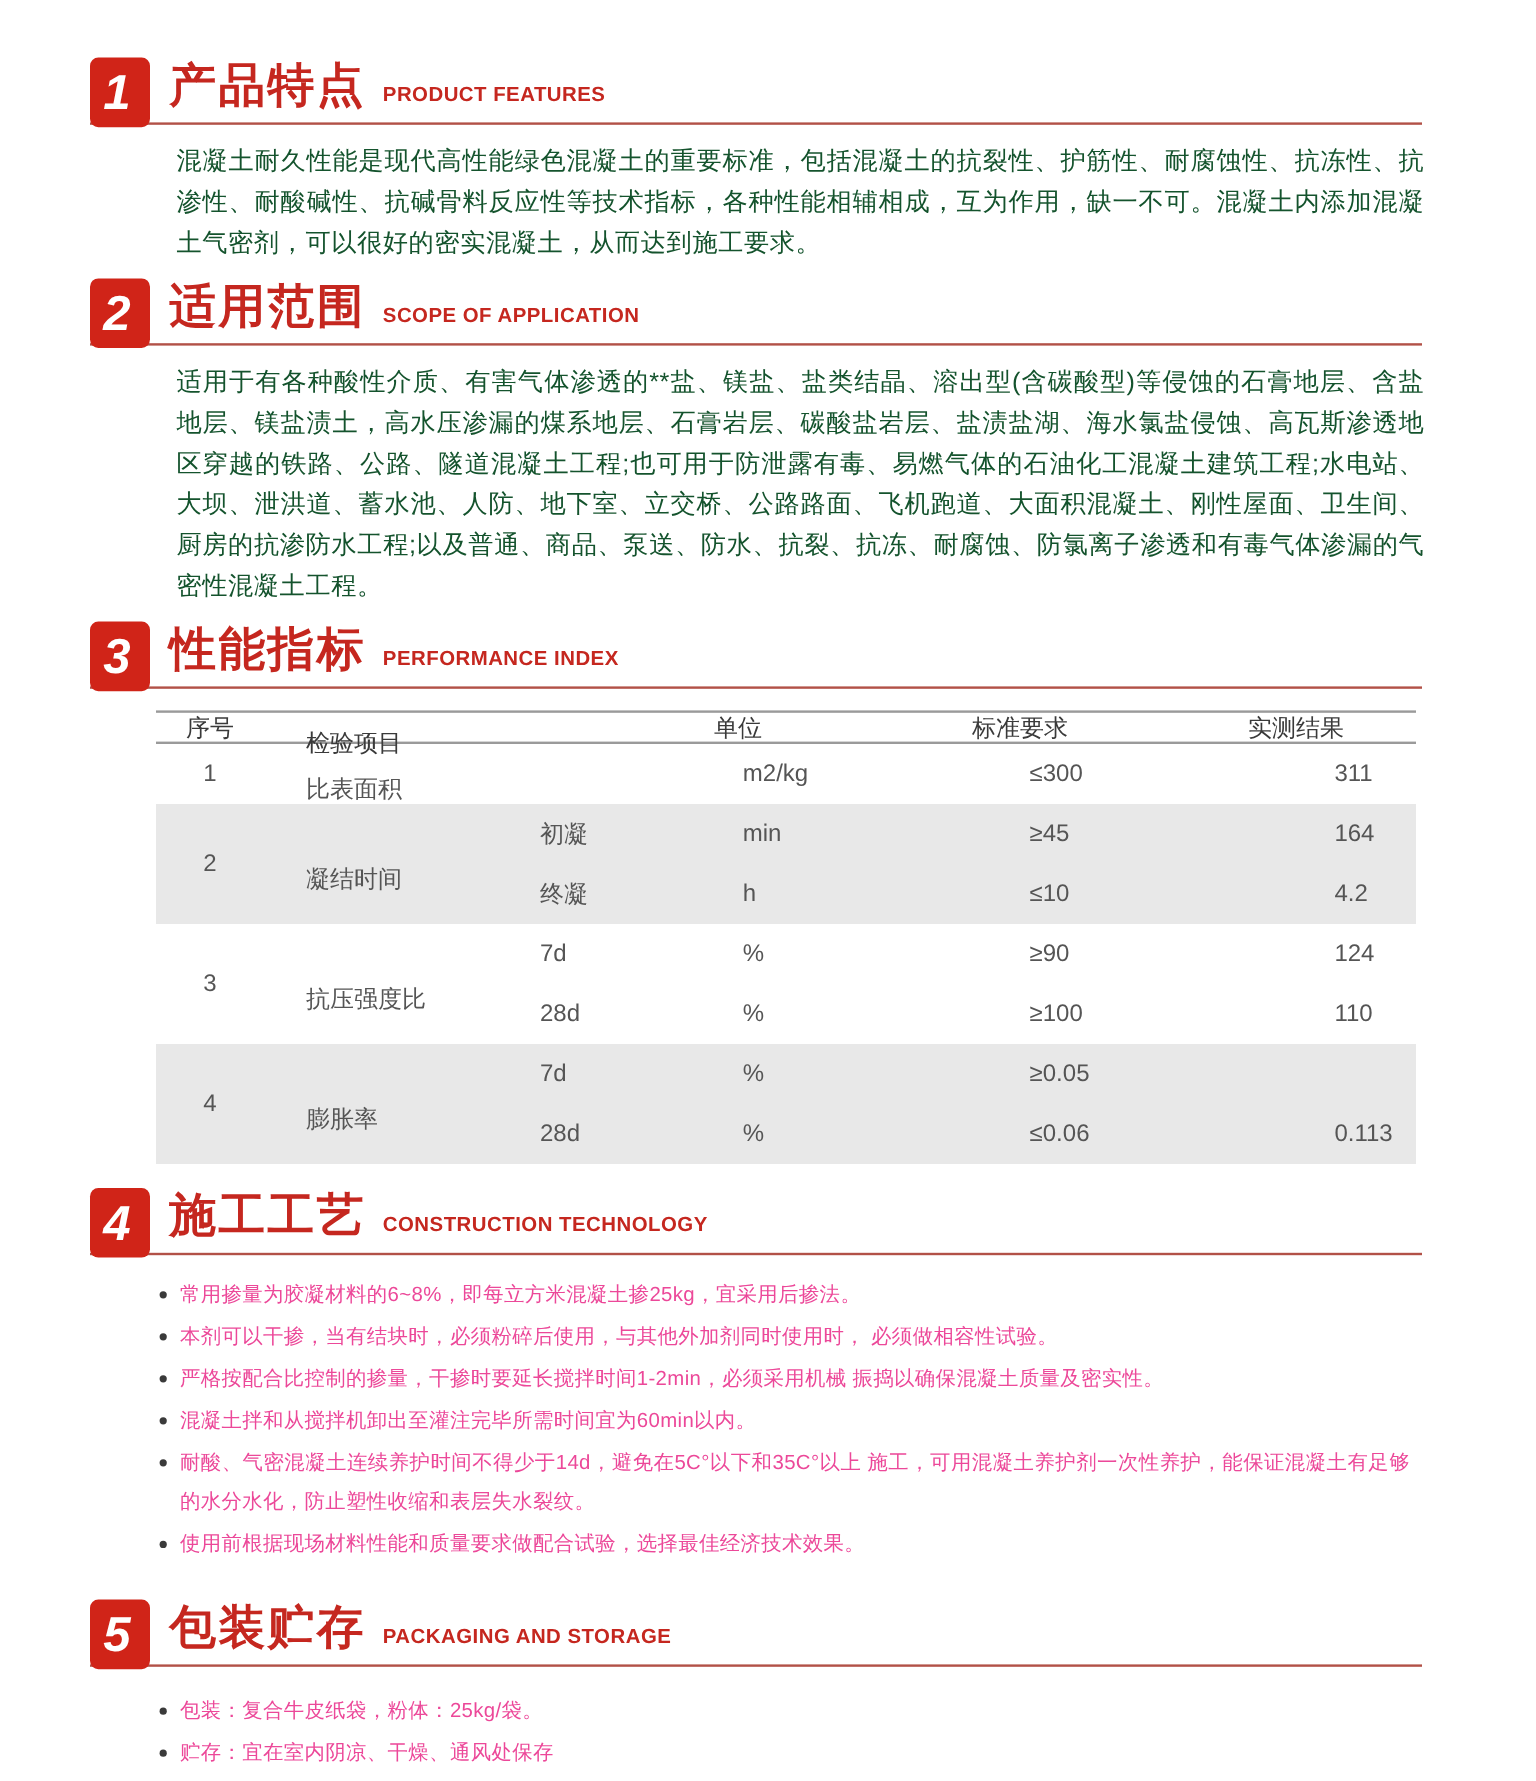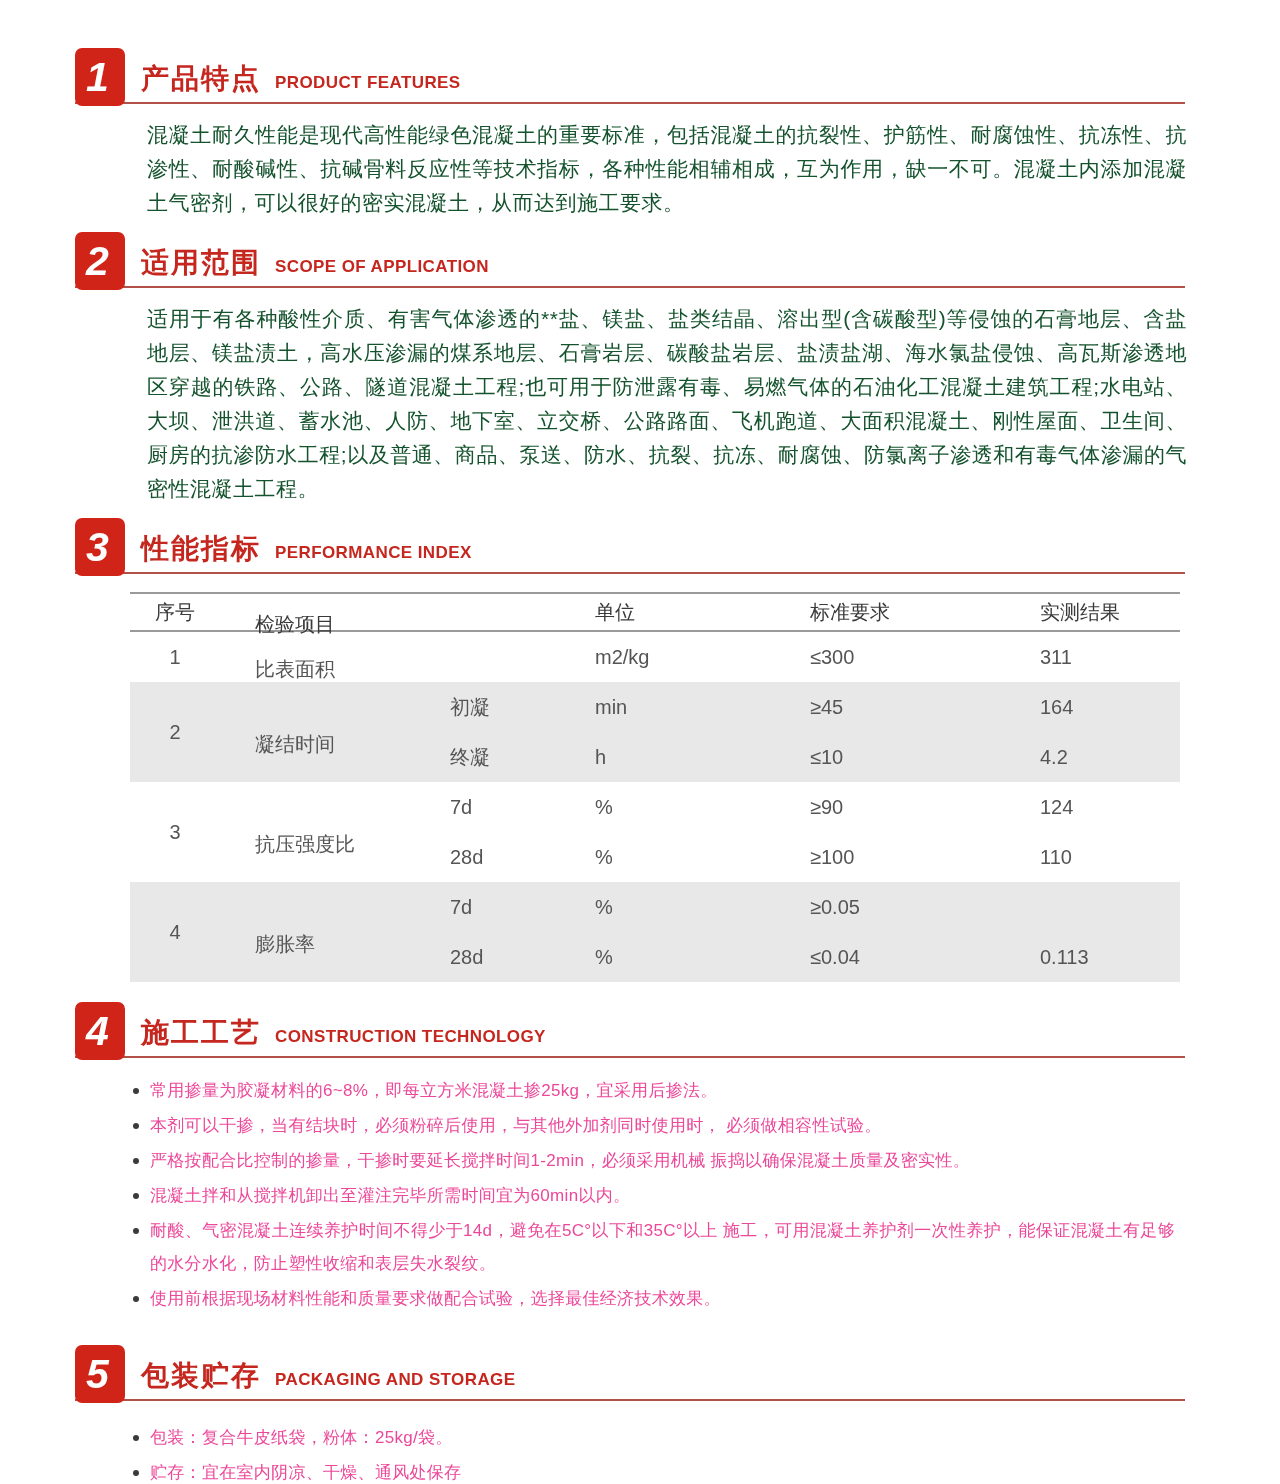--- a/index.html
+++ b/index.html
@@ -16,48 +16,48 @@
   .sec-header { position:relative; height:58px; }
   .sec-rule { position:absolute; left:0; right:0; bottom:2px; height:2px; background:#b25147; }
   .badge {
     position:absolute; left:0; top:0; width:50px; height:58px;
     background:#d02418; border-radius:7px;
     color:#ffffff; font-size:41px; font-weight:bold; font-style:italic;
     display:flex; align-items:center; justify-content:center;
     padding-right:5px;
   }
   .titles { position:absolute; left:66px; bottom:8px; display:flex; align-items:baseline; gap:14px; white-space:nowrap; }
-  .title-zh { color:#c5271f; font-size:28px; font-weight:bold; letter-spacing:2px; }
+  .title-zh { color:#c5271f; font-size:39px; font-weight:bold; letter-spacing:2px; }
   .title-en { color:#c5271f; font-size:17px; font-weight:bold; letter-spacing:0.4px; }
 
   
   .para {
     margin:12px 0 0 72px; width:1040px;
     font-size:21px; line-height:34px; letter-spacing:0.5px;
     text-align:justify; color:#14532d;
   }
 
   
   .ptable { margin:16px 0 0 55px; width:1050px; font-size:20px; color:#555; }
   .trow { display:flex; align-items:stretch; }
   .thead {
-    height:40px; color:#3a3a3a;
+    height:28px; color:#3a3a3a;
     border-top:2px solid #9a9a9a; border-bottom:2px solid #9a9a9a;
   }
   .row-single { height:50px; }
   .row-double { height:100px; }
   .gray { background:#e8e8e8; }
   .c-no   { width:90px;  display:flex; align-items:center; justify-content:center; }
   .c-item { width:190px; display:flex; align-items:center; padding-left:35px;margin-top:25px; }
   .c-sub  { width:140px; display:flex; align-items:center; padding-left:40px; }
   .c-unit { width:215px; display:flex; align-items:center; padding-left:45px; }
   .c-std  { width:230px; display:flex; align-items:center; padding-left:45px;text-align:right; }
   .c-res  { flex:1;      display:flex; align-items:center; padding-left:45px; }
   .subrows { flex:1; display:flex; flex-direction:column; }
-  .subrow { flex:1; display:flex; align-items:stretch; }
+  .subrow { flex:1; display:flex; align-items:stretch;gap:24px; }
 
   
   .bullets { margin:14px 0 0 55px; width:1045px; list-style:none; }
   .bullets li {
     position:relative; padding-left:20px; margin-bottom:2px;
     font-size:17px; line-height:33px; letter-spacing:0.3px;
     text-align:justify; color:#ec4899;
   }
   .bullets li::before {
     content:""; position:absolute; left:3px; top:14px;
@@ -171,21 +171,21 @@
       <div class="c-item">膨胀率</div>
       <div class="subrows">
         <div class="subrow">
           <div class="c-sub">7d</div>
           <div class="c-unit">%</div>
           <div class="c-std">≥0.05</div>
         </div>
         <div class="subrow">
           <div class="c-sub">28d</div>
           <div class="c-unit">%</div>
-          <div class="c-std">≤0.04</div>
+          <div class="c-std">≤0.06</div>
           <div class="c-res">0.113</div>
         </div>
       </div>
     </div>
   </div>
 
   <div class="sec-header mt-s4">
     <div class="sec-rule"></div>
     <div class="badge">4</div>
     <div class="titles">

